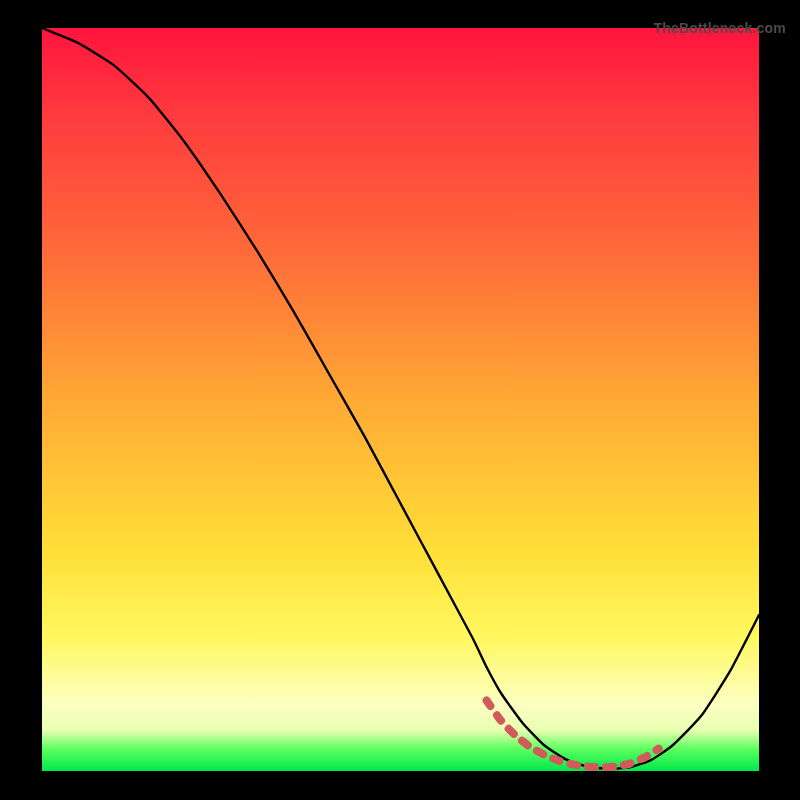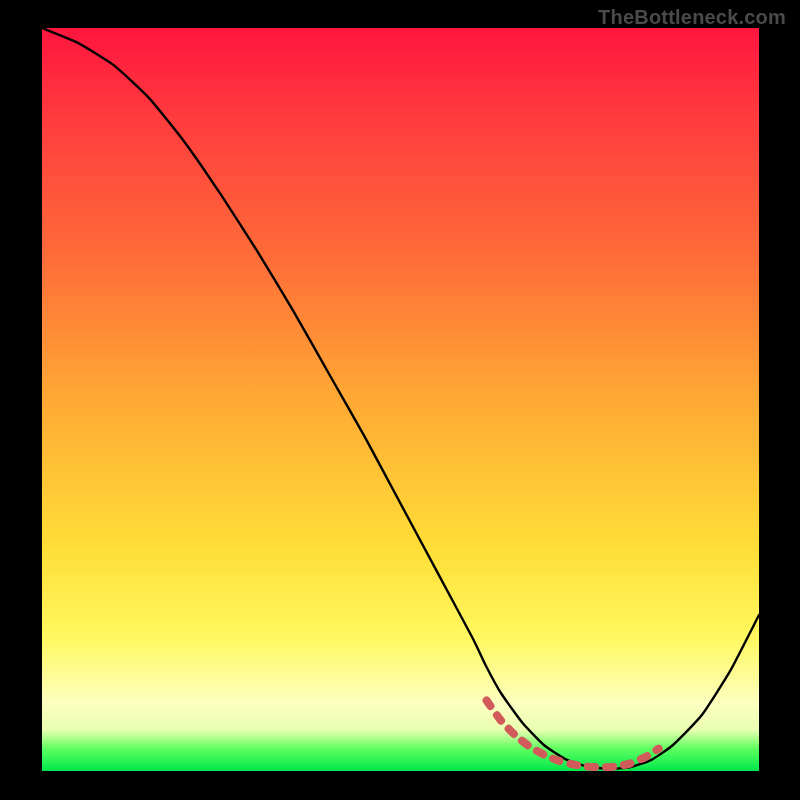--- a/index.html
+++ b/index.html
@@ -12,24 +12,24 @@
     font-family: Arial, Helvetica, sans-serif;
   }
   .frame {
     position: relative;
     width: 800px;
     height: 800px;
     background: #000000;
   }
   .watermark {
     position: absolute;
-    top: 6px;
+    top: 20px;
     right: 14px;
     color: #4a4a4a;
-    font-size: 20px;
+    font-size: 14px;
     font-weight: 600;
     letter-spacing: 0.2px;
     z-index: 5;
     text-align: center;
   }
   .plot-area {
     position: absolute;
     left: 42px;
     top: 28px;
     width: 717px;

